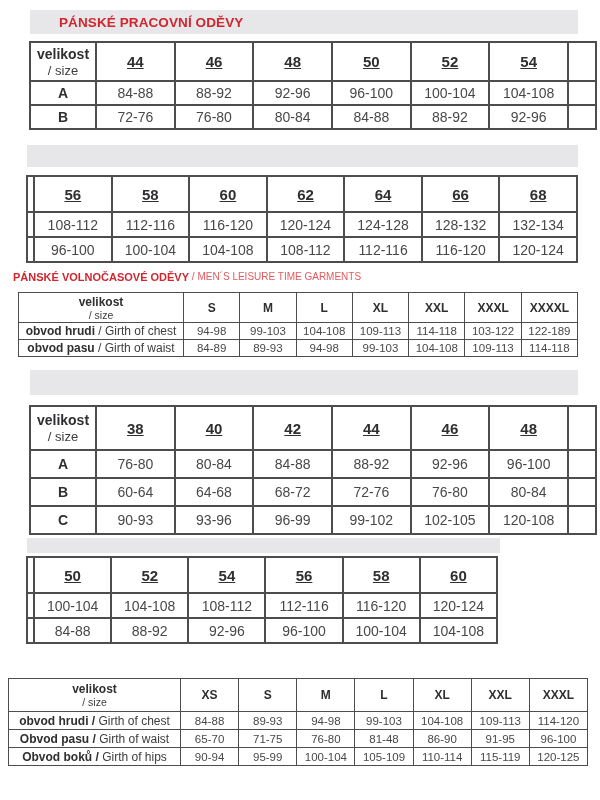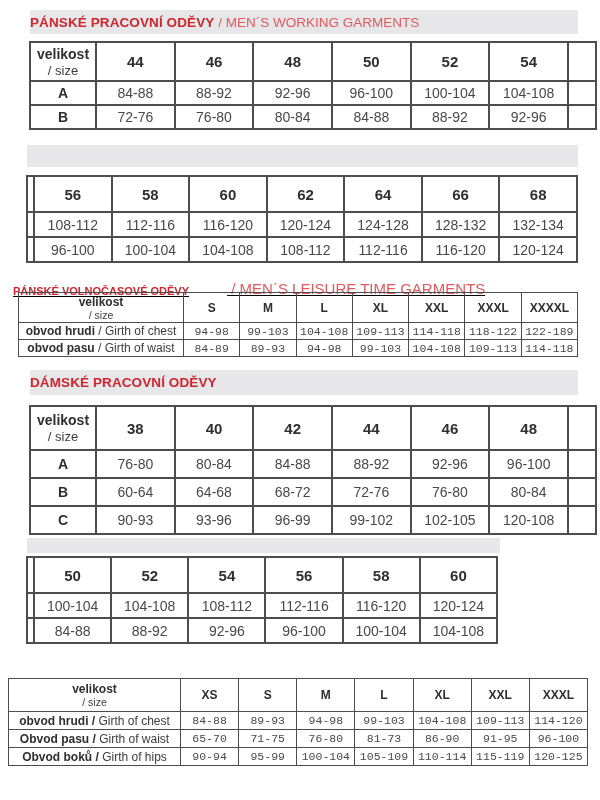--- a/index.html
+++ b/index.html
@@ -4,49 +4,49 @@
 <style>
   html,body{margin:0;padding:0;}
   body{
     width:600px;height:800px;background:#ffffff;position:relative;
     font-family:"Liberation Sans", sans-serif;
     -webkit-font-smoothing:antialiased;
   }
   
   .band{
     position:absolute;background:#e7e7e9;display:flex;align-items:center;
-    box-sizing:border-box;padding-left:0;
+    box-sizing:border-box;padding-left:29px;
   }
   .band .cz{font-weight:bold;color:#cf2630;font-size:13.5px;letter-spacing:.1px;white-space:pre;}
   .band .en{color:#e4595d;font-size:13.5px;white-space:pre;}
   #band-men-working{left:30px;top:10px;width:548px;height:24px;}
   #band-ladies-working{left:30px;top:370px;width:548px;height:25px;}
   #title-men-leisure{
-    position:absolute;left:13px;top:281px;width:560px;height:16px;
-    display:flex;align-items:flex-end;text-decoration:underline;
+    position:absolute;left:13px;top:271px;width:560px;height:16px;
+    display:flex;align-items:flex-start;
   }
   #title-men-leisure .cz{font-weight:bold;color:#cf2630;font-size:11px;white-space:pre;}
-  #title-men-leisure .en{color:#e4595d;font-size:15px;white-space:pre;margin-left:38px;}
+  #title-men-leisure .en{color:#e4595d;font-size:10px;white-space:pre;}
   
   .divider{position:absolute;background:#e7e7e9;}
   #divider-men{left:27px;top:145px;width:551px;height:22px;}
   #divider-ladies{left:27px;top:538px;width:473px;height:15px;}
   
   table{border-collapse:collapse;position:absolute;table-layout:fixed;}
   td,th{border:2px solid #4d4d4f;text-align:center;vertical-align:middle;padding:0;overflow:hidden;}
   .thin td,.thin th{border-width:1.5px;}
   
-  .big th.size{font-size:15px;font-weight:bold;color:#2f2f31;}
+  .big th.size{font-size:15px;font-weight:bold;color:#2f2f31;text-decoration:underline;}
   .big td.val{font-size:14px;color:#48484a;}
   .big td.rowlabel{font-size:14px;font-weight:bold;color:#2f2f31;}
   .big .corner-cell .c1{font-weight:bold;font-size:14px;color:#2f2f31;line-height:17px;}
   .big .corner-cell .c2{font-weight:normal;font-size:13px;color:#3c3c3e;line-height:15px;}
   
   .small th.size{font-size:12px;font-weight:bold;color:#2f2f31;}
-  .small td.val{font-size:11.5px;color:#48484a;font-family:Liberation Mono, monospace;}
+  .small td.val{font-size:11.5px;color:#48484a;}
   .small .corner-cell .c1{font-weight:bold;font-size:12px;color:#2f2f31;line-height:14px;}
   .small .corner-cell .c2{font-weight:normal;font-size:10.5px;color:#3c3c3e;line-height:12px;}
   .small td.rowlabel-mixed{font-size:12px;color:#3c3c3e;}
   .small td.rowlabel-mixed b{color:#2f2f31;}
   
   #table-men-1{left:29px;top:41px;width:568px;}
   #table-men-1 tr.head{height:39px;} #table-men-1 tr{height:24px;}
   #table-men-2{left:26px;top:175px;width:552px;}
   #table-men-2 tr.head{height:36px;} #table-men-2 tr{height:25px;}
   #table-men-leisure{left:18px;top:292px;width:560px;}
@@ -56,21 +56,20 @@
   #table-ladies-2{left:26px;top:556px;width:472px;}
   #table-ladies-2 tr.head{height:36px;} #table-ladies-2 tr{height:25px;}
   #table-girth{left:8px;top:678px;width:580px;}
   #table-girth tr.head{height:33px;} #table-girth tr{height:18px;}
 </style>
 </head>
 <body>
 
 <div class="band" id="band-men-working">
   <span class="cz">PÁNSKÉ PRACOVNÍ ODĚVY</span>
-    <span class="en"> / MEN´S WORKING GARMENTS</span>
 </div>
 
 <table class="big" id="table-men-1">
   <colgroup>
       <col style="width:66px">
       <col span="6">
       <col style="width:28px">
     </colgroup>
 <tbody>
       <tr class="head">
@@ -174,38 +173,37 @@
         <th class="size">XXXL</th>
         <th class="size">XXXXL</th>
       </tr>
       <tr>
         <td class="rowlabel-mixed"><b>obvod hrudi</b><span> / Girth of chest</span></td>
         <td class="val">94-98</td>
         <td class="val">99-103</td>
         <td class="val">104-108</td>
         <td class="val">109-113</td>
         <td class="val">114-118</td>
-        <td class="val">118-122</td>
+        <td class="val">103-122</td>
         <td class="val">122-189</td>
       </tr>
       <tr>
         <td class="rowlabel-mixed"><b>obvod pasu</b><span> / Girth of waist</span></td>
         <td class="val">84-89</td>
         <td class="val">89-93</td>
         <td class="val">94-98</td>
         <td class="val">99-103</td>
         <td class="val">104-108</td>
         <td class="val">109-113</td>
         <td class="val">114-118</td>
       </tr>
     </tbody>
   </table>
 
 <div class="band" id="band-ladies-working">
-  <span class="cz">DÁMSKÉ PRACOVNÍ ODĚVY</span>
 </div>
 
 <table class="big" id="table-ladies-1">
   <colgroup>
       <col style="width:66px">
       <col span="6">
       <col style="width:28px">
     </colgroup>
 <tbody>
       <tr class="head">
@@ -319,21 +317,21 @@
         <td class="val">99-103</td>
         <td class="val">104-108</td>
         <td class="val">109-113</td>
         <td class="val">114-120</td>
       </tr>
       <tr>
         <td class="rowlabel-mixed"><b>Obvod pasu /</b><span> Girth of waist</span></td>
         <td class="val">65-70</td>
         <td class="val">71-75</td>
         <td class="val">76-80</td>
-        <td class="val">81-73</td>
+        <td class="val">81-48</td>
         <td class="val">86-90</td>
         <td class="val">91-95</td>
         <td class="val">96-100</td>
       </tr>
       <tr>
         <td class="rowlabel-mixed"><b>Obvod boků /</b><span> Girth of hips</span></td>
         <td class="val">90-94</td>
         <td class="val">95-99</td>
         <td class="val">100-104</td>
         <td class="val">105-109</td>

